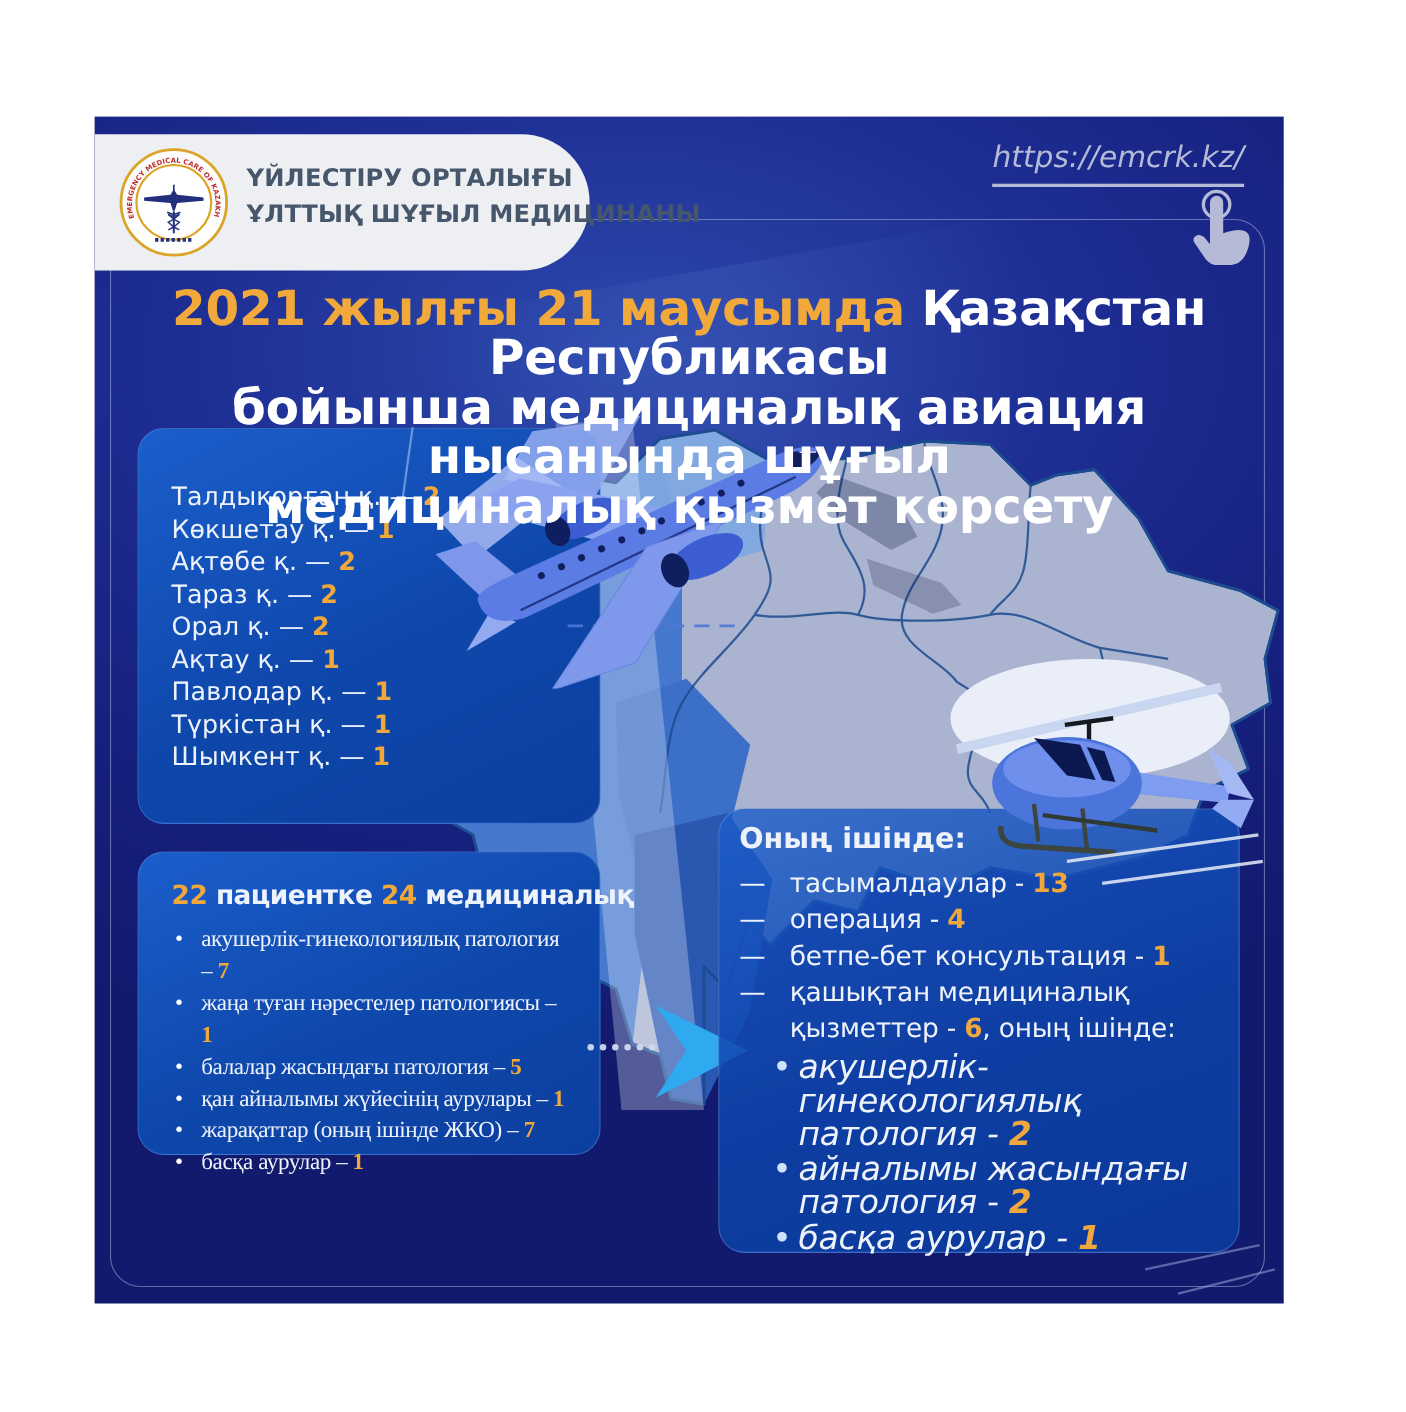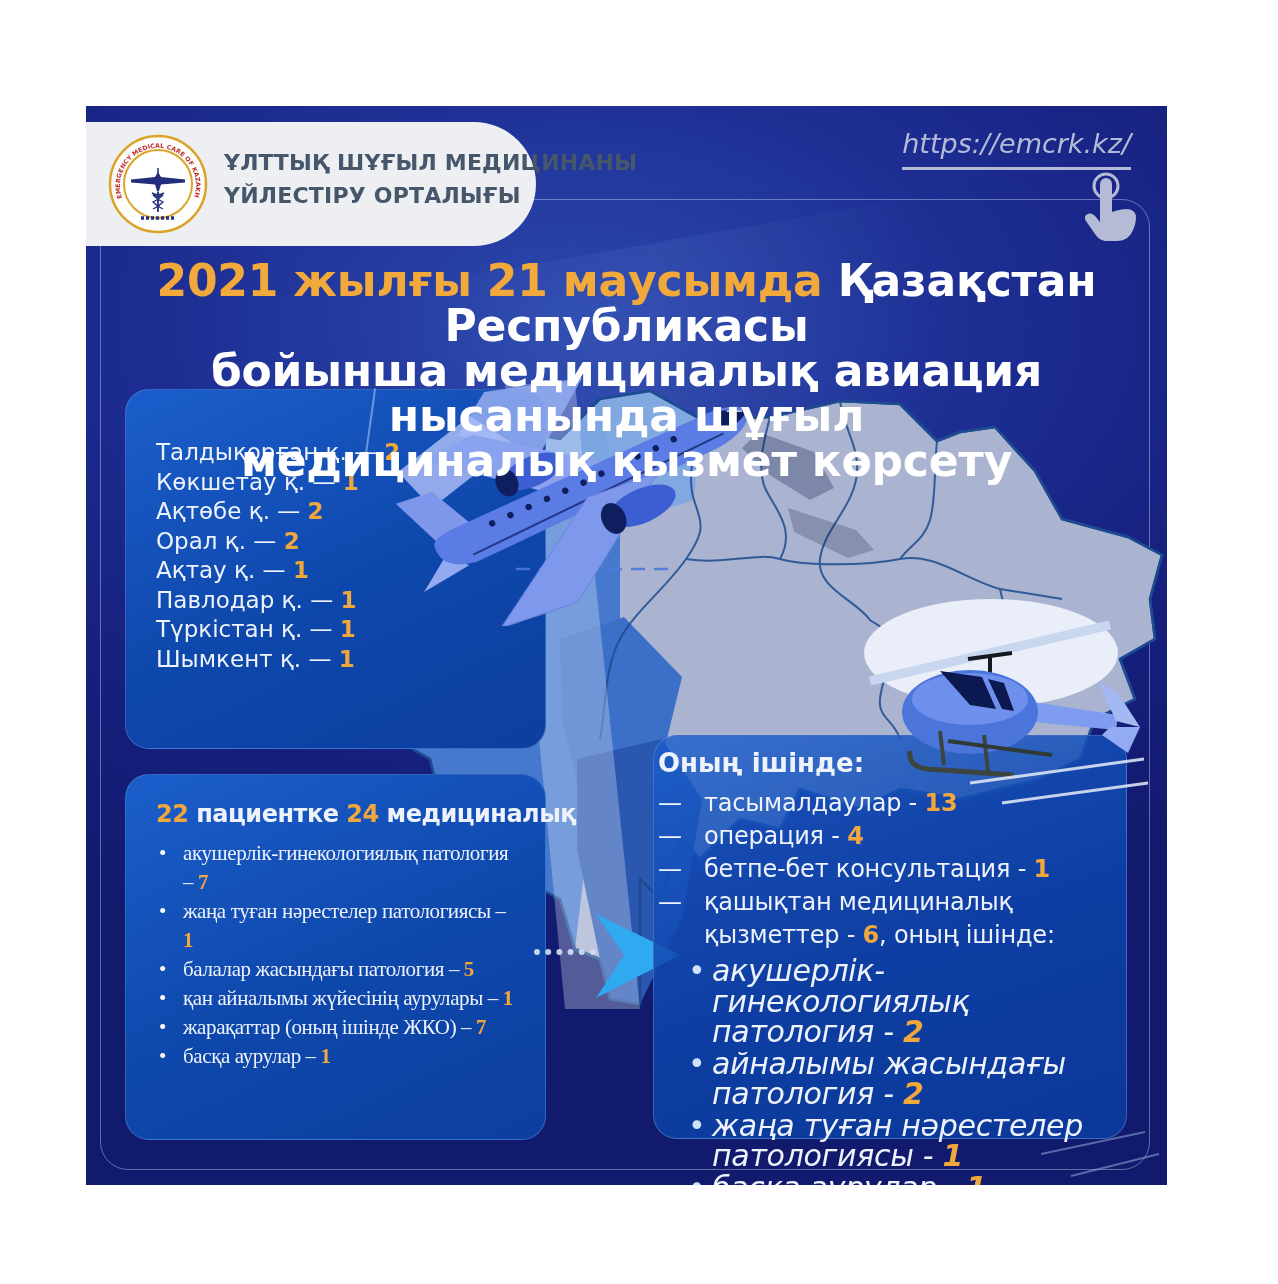--- a/index.html
+++ b/index.html
@@ -21,23 +21,23 @@
   .hand{position:absolute;left:982px;top:64px;}
   
   .title{position:absolute;left:60px;top:152px;width:961px;text-align:center;font-weight:bold;
     font-size:44px;line-height:45px;color:#ffffff;letter-spacing:-0.2px;}
   .title .hl{color:#f2a93b;}
   
   .panel{position:absolute;border-radius:24px;color:#eef3fb;box-sizing:border-box;
     border:1px solid rgba(120,165,235,0.35);}
   .p1{left:39px;top:283px;width:421px;height:360px;padding:20px 18px 0 30px;
     background:linear-gradient(155deg,#1b5ecb,#0e47ab 55%,#0c3f9f);}
-  .p2{left:39px;top:668px;width:421px;height:366px;padding:24px 28px 0 30px;
+  .p2{left:39px;top:668px;width:421px;height:276px;padding:24px 28px 0 30px;
     background:linear-gradient(155deg,#1b5ecb,#0e47ab 55%,#0c3f9f);}
-  .p3{left:567px;top:629px;width:474px;height:404px;padding:12px 20px 0 4px;
+  .p3{left:567px;top:629px;width:474px;height:404px;padding:12px 20px 0 18px;
     background:linear-gradient(160deg,rgba(28,95,204,0.80),rgba(14,66,168,0.90) 55%,rgba(11,58,156,0.94));
     border:1px solid rgba(120,165,235,0.4);}
   .p1-title{font-size:25px;font-weight:bold;white-space:nowrap;}
   .p2-title{font-size:24px;font-weight:bold;line-height:31px;letter-spacing:-0.5px;white-space:nowrap;}
   .p3-title{font-size:26px;font-weight:bold;}
   ul{list-style:none;margin:0;padding:0;}
   .num{color:#f0a73c;font-weight:bold;}
   .flights-list{margin-top:28px;font-size:23px;line-height:29.5px;}
   .svc-list{margin-top:9px;font-size:21px;line-height:29px;letter-spacing:-0.4px;font-family:Liberation Serif, serif;}
   .svc-list li{position:relative;padding-left:27px;}
@@ -85,20 +85,21 @@
       <path d="M372,52 L428,72 L448,108 L424,120 L382,94 L356,68 Z" fill="rgba(12,22,66,0.28)"></path>
       <path d="M402,128 L470,150 L488,170 L462,178 L408,152 Z" fill="rgba(12,22,66,0.22)"></path>
       <polygon points="119,4 189,4 254,629 179,629" fill="rgba(235,243,255,0.30)"></polygon>
     </svg>
 
     <div class="panel p1">
       <ul class="flights-list">
         <li><span>Талдықорған қ. — </span><span class="num">2</span></li>
         <li><span>Көкшетау қ. — </span><span class="num">1</span></li>
         <li><span>Ақтөбе қ. — </span><span class="num">2</span></li>
+        <li><span>Тараз қ. — </span><span class="num">2</span></li>
         <li><span>Орал қ. — </span><span class="num">2</span></li>
         <li><span>Ақтау қ. — </span><span class="num">1</span></li>
         <li><span>Павлодар қ. — </span><span class="num">1</span></li>
         <li><span>Түркістан қ. — </span><span class="num">1</span></li>
         <li><span>Шымкент қ. — </span><span class="num">1</span></li>
       </ul>
     </div>
 
     <div class="panel p2">
       <div class="p2-title">
@@ -158,21 +159,20 @@
       <div class="p3-title">Оның ішінде:</div>
       <ul class="brk-list">
         <li><span class="dash">—</span><span>тасымалдаулар - </span><span class="num">13</span><span></span></li>
         <li><span class="dash">—</span><span>операция - </span><span class="num">4</span><span></span></li>
         <li><span class="dash">—</span><span>бетпе-бет консультация - </span><span class="num">1</span><span></span></li>
         <li><span class="dash">—</span><span>қашықтан медициналық қызметтер - </span><span class="num">6</span><span>, оның ішінде:</span></li>
       </ul>
       <ul class="sub-list">
         <li><span>акушерлік-гинекологиялық патология - </span><span class="num">2</span></li>
         <li><span>айналымы жасындағы патология - </span><span class="num">2</span></li>
-        <li><span>жаңа туған нәрестелер патологиясы - </span><span class="num">1</span></li>
         <li><span>басқа аурулар  - </span><span class="num">1</span></li>
       </ul>
     </div>
 
     <svg class="heli" width="300" height="235" viewBox="0 0 300 235">
       <ellipse cx="139" cy="70" rx="127" ry="54" fill="#e9eef9"></ellipse>
       <line x1="18" y1="98" x2="258" y2="42" stroke="#c9d6ef" stroke-width="9"></line>
       <line x1="116" y1="76" x2="160" y2="70" stroke="#151a20" stroke-width="4"></line>
       <rect x="136" y="72" width="4" height="24" fill="#151a20"></rect>
       <polygon points="175,118 266,132 264,147 172,138" fill="#7f9df0"></polygon>
@@ -211,22 +211,22 @@
         <line x1="50" y1="36" x2="50" y2="42" stroke-width="1.5"></line>
         <path d="M50,40 l3,5 24,2.5 0,3 -24,2 -2.2,7 -1.6,0 -2.2,-7 -24,-2 0,-3 24,-2.5 z" stroke="none"></path>
         <line x1="50" y1="60" x2="50" y2="80" stroke-width="1.8"></line>
         <path d="M44,61 q6,3.5 12,0" fill="none" stroke-width="1.5"></path>
         <path d="M45,63 q5,3 10,0 q-5,5 -10,7 q5,5 10,7" fill="none" stroke-width="1.3"></path>
         <path d="M55,63 q-5,3 -10,0 q5,5 10,7 q-5,5 -10,7" fill="none" stroke-width="1.3"></path>
         <path d="M33,86 h34" fill="none" stroke-width="3.5" stroke-dasharray="3 2"></path>
       </g>
     </svg>
     <div class="org">
+      <div>ҮЙЛЕСТІРУ ОРТАЛЫҒЫ</div>
       <div>ҰЛТТЫҚ ШҰҒЫЛ МЕДИЦИНАНЫ</div>
-      <div>ҮЙЛЕСТІРУ ОРТАЛЫҒЫ</div>
     </div>
     <a class="url" href="#">https://emcrk.kz/</a>
     <svg class="hand" width="78" height="90" viewBox="0 0 78 90">
       <circle cx="38" cy="16" r="12" fill="none" stroke="#b5bbd6" stroke-width="3"></circle>
       <path d="M32,14 a6,6 0 0 1 12,0 v28 l5,-1.5 c3,-1 6,-1.5 9,-1.5 6,0 10,3 10,8 0,4 -1,9 -3,13 -3,7 -8,11 -16,11 h-10 c-5,0 -9,-2.5 -12,-7 l-9,-13 c-2,-3 -1,-6 2,-7 2,-1 5,0 7,2 l5,6 z" fill="#b5bbd6"></path>
     </svg>
 
     <div class="title">
       <div><span class="hl">2021 жылғы 21 маусымда</span><span> Қазақстан Республикасы</span></div>
       <div>бойынша медициналық авиация нысанында шұғыл</div>

